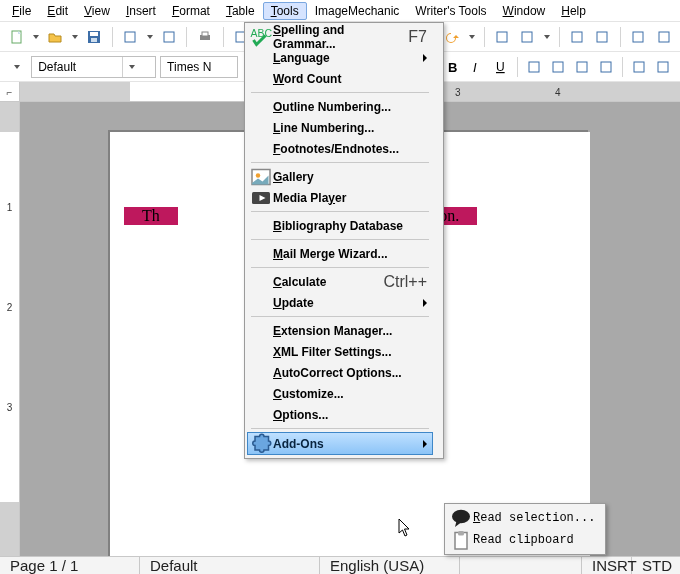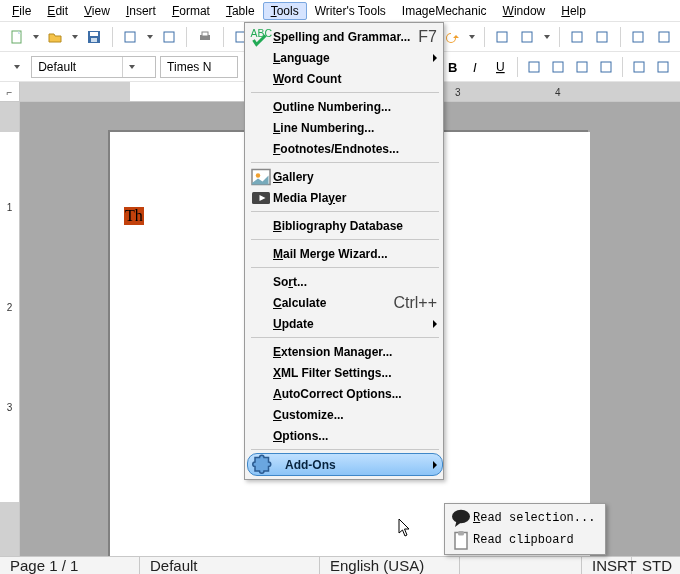--- a/index.html
+++ b/index.html
@@ -113,49 +113,48 @@
     left: 90px; top: 30px;
     width: 480px; height: 600px;
     background:#fff;
     box-shadow: -2px -2px 0 #808080;
   }
   .page .seltext {
     position:absolute;
     left: 14px; top: 75px;
     font-family: "Times New Roman", serif;
     font-size: 16px;
-    background: #c2410c;
-    padding: 0 1px;
+    background: #be185d;
+    padding: 0 18px;
   }
 
   
   .menu-panel {
     position: absolute;
     left: 244px; top: 22px;
     width: 200px;
     background: #f3f3f3;
     border: 1px solid #9a9a9a;
     box-shadow: 2px 2px 4px rgba(0,0,0,.25);
-    padding: 3px 0 3px 2px;
+    padding: 3px 10px 3px 2px;
     z-index: 50;
   }
   .menu-panel .row {
     display:flex; align-items:center;
     height: 21px;
     padding: 0 6px 0 2px;
     position: relative;
   }
   .menu-panel .row.hover {
     background: linear-gradient(#bfe0ff,#8cc4f7);
     border: 1px solid #3f87c8;
-    border-radius: 10px;
+    border-radius: 0;
     padding: 0 5px 0 1px;
     height: 23px;
     color: #08243f;
-    gap: 12px;
   }
   .menu-panel .icn {
     width: 24px; display:inline-flex; align-items:center; justify-content:center;
   }
   .menu-panel .lbl { flex:1;font-weight:bold; }
   .menu-panel .lbl .ul { text-decoration: underline; }
   .menu-panel .sc { color:#444; font-size:16px; }
   .menu-panel .ar {
     margin-left:auto;
     border-left:4px solid #000; border-top:4px solid transparent; border-bottom:4px solid transparent;
@@ -211,22 +210,22 @@
 <body>
 
 <div class="menubar" id="menubar">
     <div class="mitem"><span class="ul">F</span>ile</div>
     <div class="mitem"><span class="ul">E</span>dit</div>
     <div class="mitem"><span class="ul">V</span>iew</div>
     <div class="mitem"><span class="ul">I</span>nsert</div>
     <div class="mitem"><span class="ul">F</span>ormat</div>
     <div class="mitem"><span class="ul">T</span>able</div>
     <div class="mitem active"><span class="ul">T</span>ools</div>
+    <div class="mitem">ImageMechanic</div>
     <div class="mitem">Writer's Tools</div>
-    <div class="mitem">ImageMechanic</div>
     <div class="mitem"><span class="ul">W</span>indow</div>
     <div class="mitem"><span class="ul">H</span>elp</div>
   </div>
 
 <div class="toolbar" id="tb1">
     <div class="tool-btn">
       <svg viewBox="0 0 16 16">
         <rect x="3" y="2" width="9" height="12" fill="#fff" stroke="#6a6"></rect>
         <path d="M9 2l3 3h-3z" fill="#cde"></path>
       </svg>
@@ -508,24 +507,20 @@
       <span class="lbl"><span class="ul">B</span>ibliography Database</span>
     </div>
     <div class="sep"></div>
     <div class="row">
       <span class="icn"></span>
       <span class="lbl"><span class="ul">M</span>ail Merge Wizard...</span>
     </div>
     <div class="sep"></div>
     <div class="row">
       <span class="icn"></span>
-      <span class="lbl">So<span class="ul">r</span>t...</span>
-    </div>
-    <div class="row">
-      <span class="icn"></span>
       <span class="lbl"><span class="ul">C</span>alculate</span>
       <span class="sc">Ctrl++</span>
     </div>
     <div class="row">
       <span class="icn"></span>
       <span class="lbl"><span class="ul">U</span>pdate</span>
       <span class="ar"></span>
     </div>
     <div class="sep"></div>
     <div class="row">

